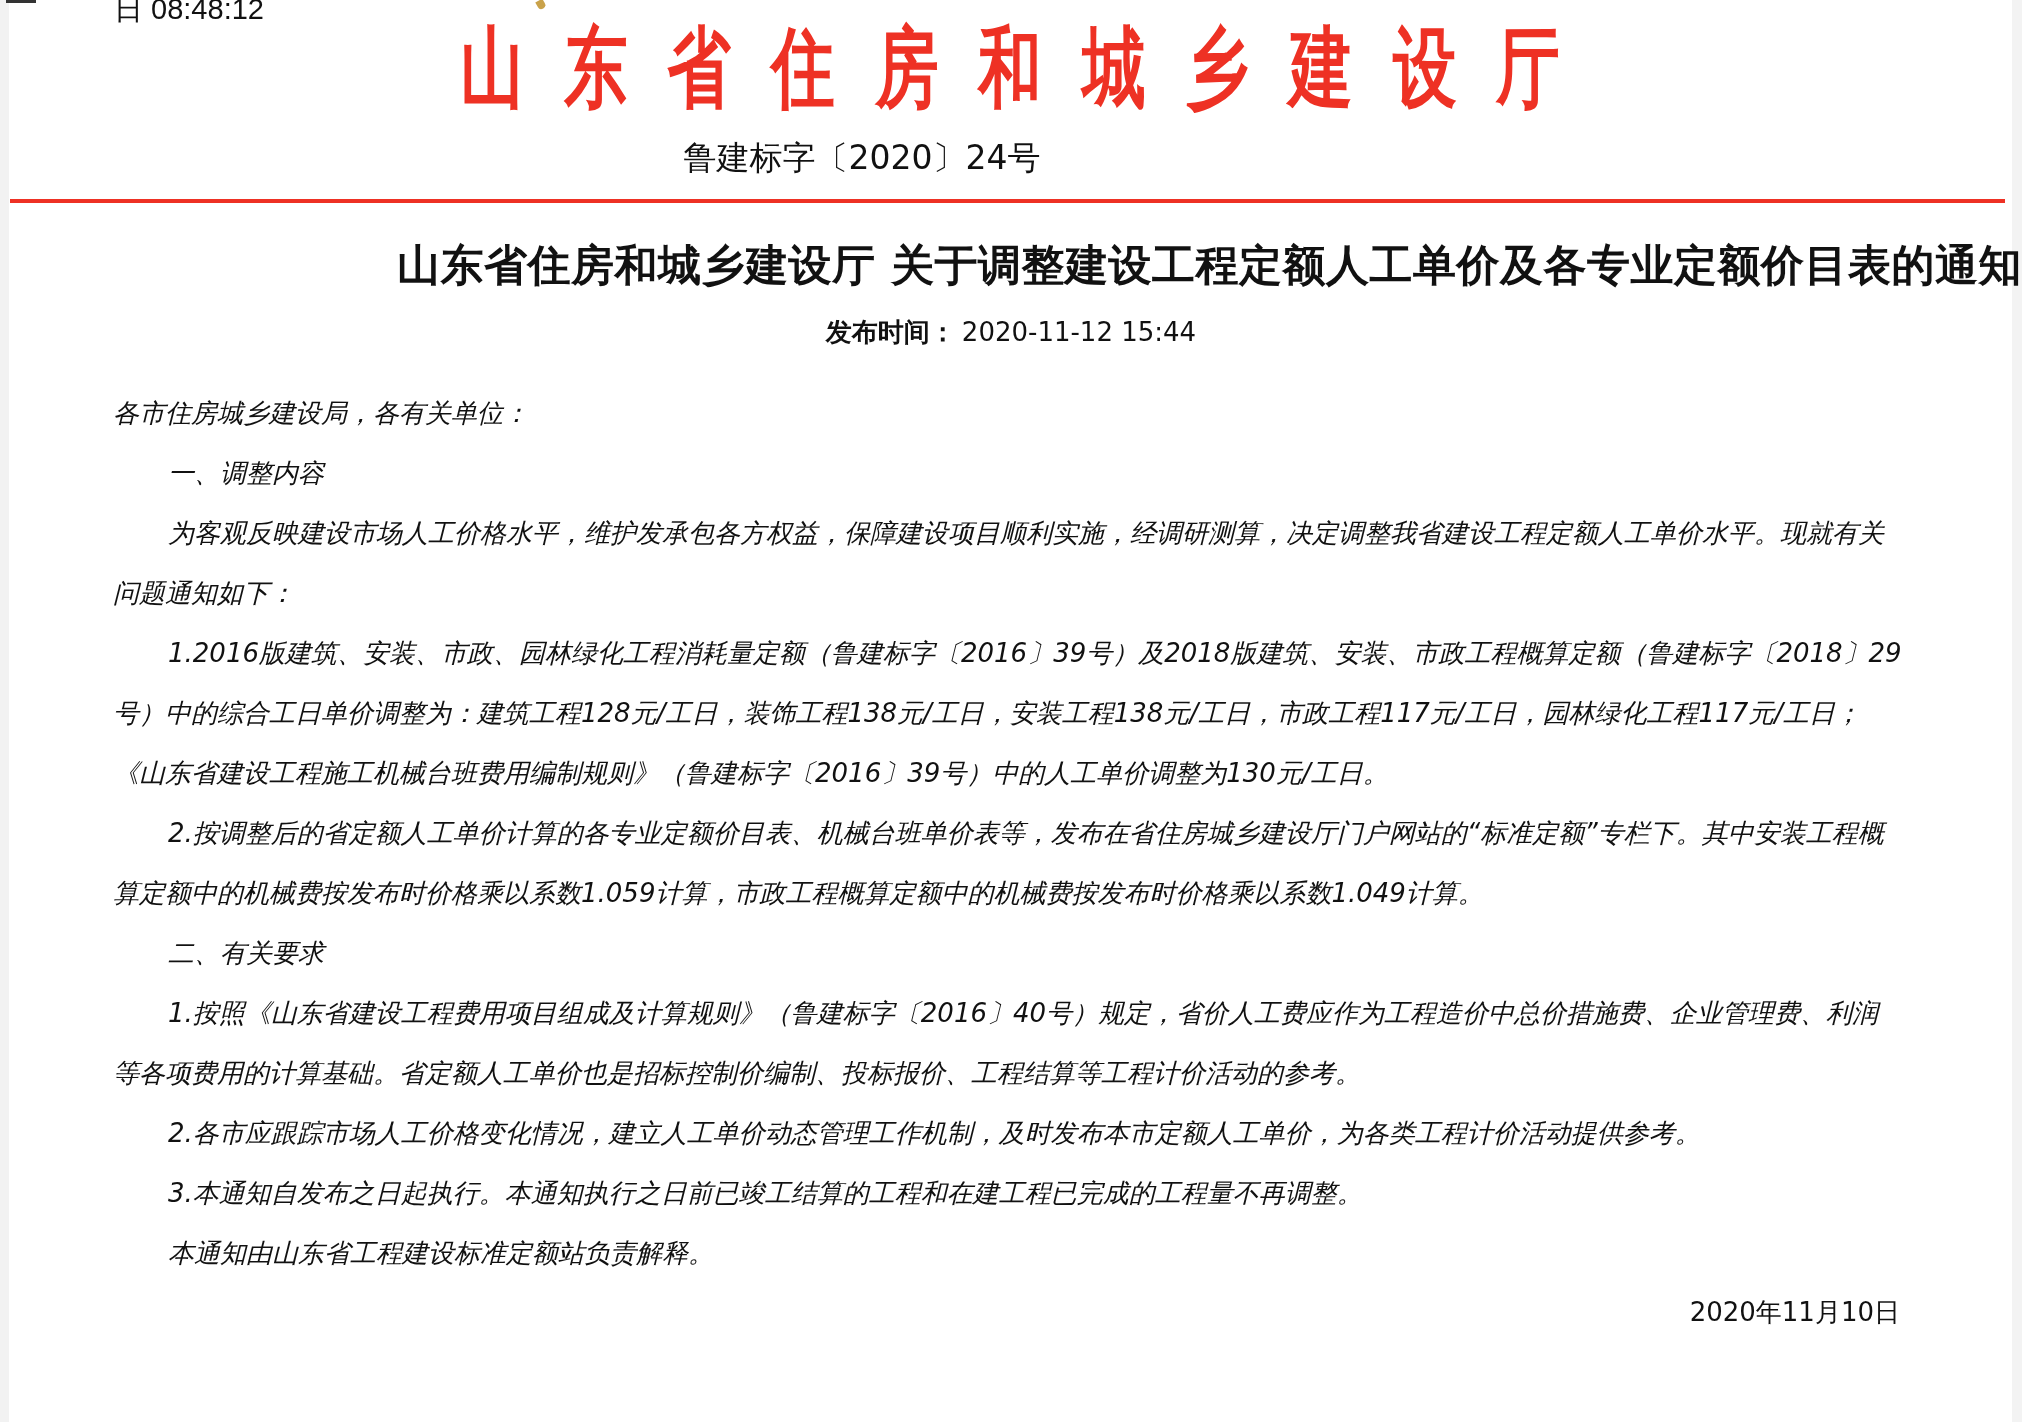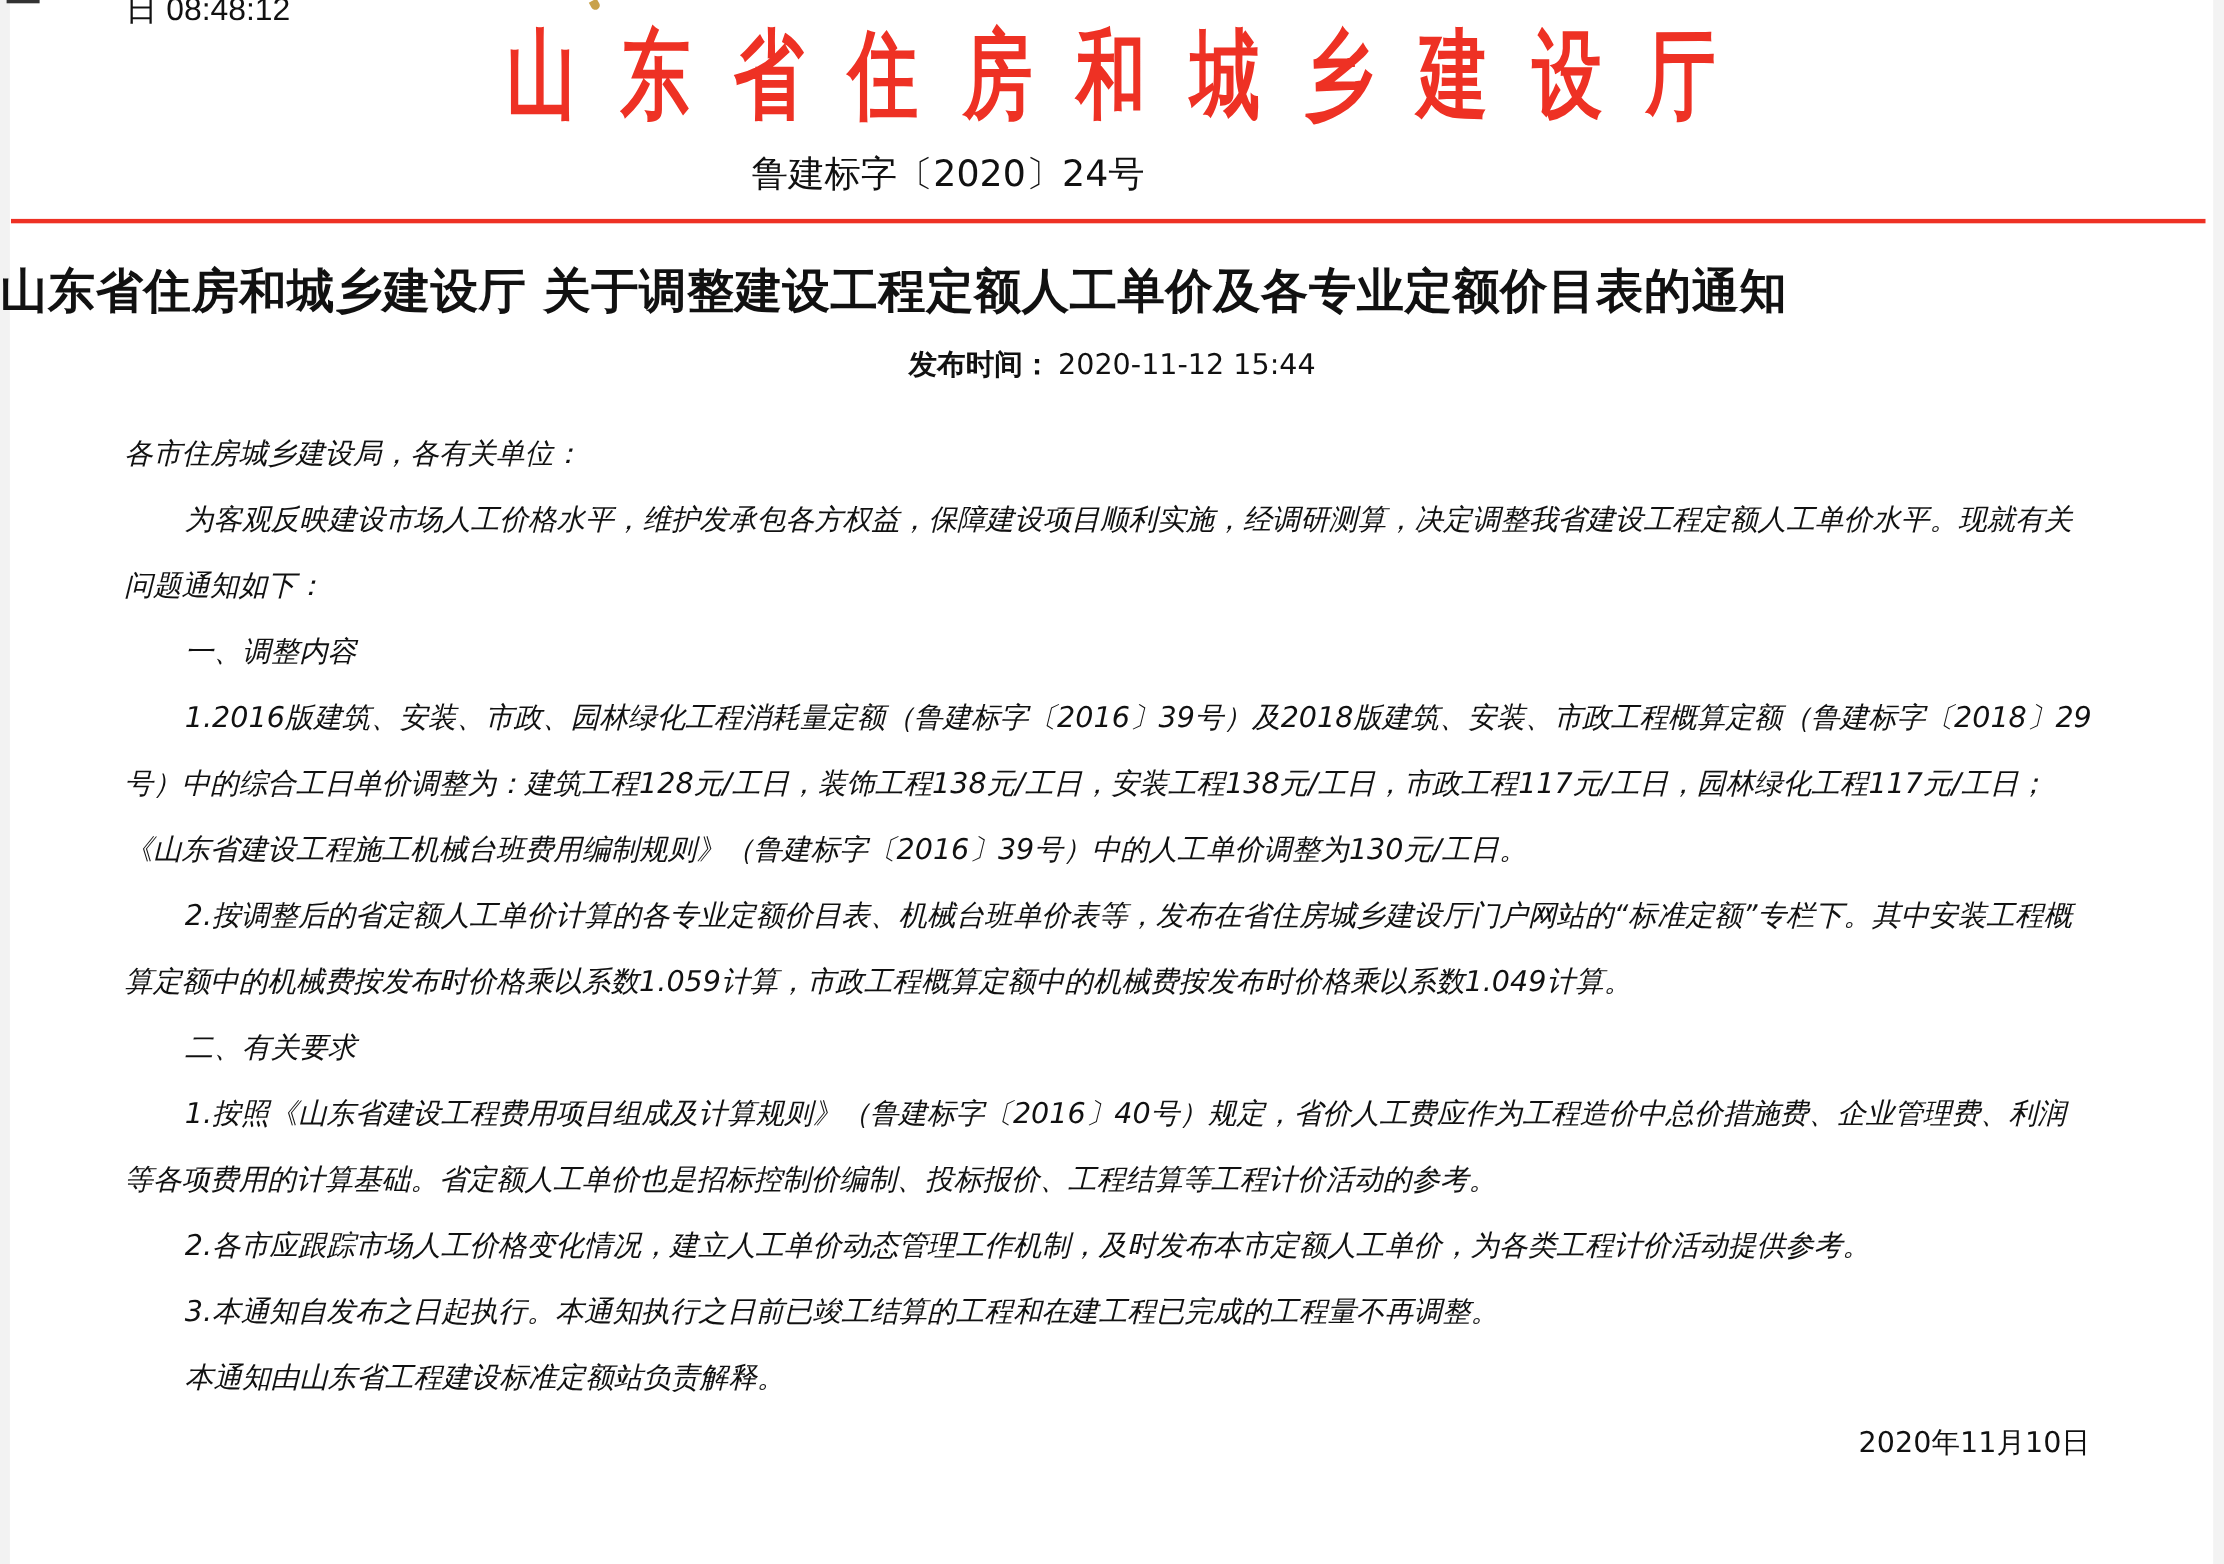--- a/index.html
+++ b/index.html
@@ -29,21 +29,21 @@
     font-family: "DejaVu Sans", sans-serif; font-size: 88px; line-height: 104px;
     transform: scaleX(0.72); transform-origin: center;
     width: 110px; text-align: center;
   }
   .docnum {
     position: absolute; left: 0; width: 1724px; top: 140px; text-align: center;
     font-size: 33px; line-height: 36px; color: #111;
   }
   .red-rule { position: absolute; left: 10px; top: 199px; width: 1995px; height: 4px; background: #ee3124; }
   .headline {
-    position: absolute; left: 0; width: 2022px; top: 236px; text-align: left;
+    position: absolute; left: 0; width: 2022px; top: 236px; text-align: right;
     font-size: 43px; font-weight: bold; line-height: 58px; color: #111; letter-spacing: 0.5px;
   }
   .pubtime {
     position: absolute; left: 0; width: 2022px; top: 314px; text-align: center;
     font-size: 26px; line-height: 36px; color: #111;
   }
   .pubtime .lbl { margin-right: 6px; font-weight: bold; }
   .body-text {
     position: absolute; left: 113px; top: 383px; width: 1790px;
     font-size: 26px; line-height: 60px; color: #111; font-style: italic;
@@ -83,22 +83,22 @@
 <div class="red-rule"></div>
 
 <div class="headline">山东省住房和城乡建设厅 关于调整建设工程定额人工单价及各专业定额价目表的通知</div>
 
 <div class="pubtime">
   <span class="lbl">发布时间：</span><span>2020-11-12 15:44</span>
 </div>
 
 <div class="body-text">
   <p>各市住房城乡建设局，各有关单位：</p>
+  <p class="indent">一、调整内容</p>
   <p class="indent">为客观反映建设市场人工价格水平，维护发承包各方权益，保障建设项目顺利实施，经调研测算，决定调整我省建设工程定额人工单价水平。现就有关问题通知如下：</p>
-  <p class="indent">一、调整内容</p>
   <p class="indent">1.2016版建筑、安装、市政、园林绿化工程消耗量定额（鲁建标字〔2016〕39号）及2018版建筑、安装、市政工程概算定额（鲁建标字〔2018〕29号）中的综合工日单价调整为：建筑工程128元/工日，装饰工程138元/工日，安装工程138元/工日，市政工程117元/工日，园林绿化工程117元/工日；《山东省建设工程施工机械台班费用编制规则》（鲁建标字〔2016〕39号）中的人工单价调整为130元/工日。</p>
   <p class="indent">2.按调整后的省定额人工单价计算的各专业定额价目表、机械台班单价表等，发布在省住房城乡建设厅门户网站的“标准定额”专栏下。其中安装工程概算定额中的机械费按发布时价格乘以系数1.059计算，市政工程概算定额中的机械费按发布时价格乘以系数1.049计算。</p>
   <p class="indent">二、有关要求</p>
   <p class="indent">1.按照《山东省建设工程费用项目组成及计算规则》（鲁建标字〔2016〕40号）规定，省价人工费应作为工程造价中总价措施费、企业管理费、利润等各项费用的计算基础。省定额人工单价也是招标控制价编制、投标报价、工程结算等工程计价活动的参考。</p>
   <p class="indent">2.各市应跟踪市场人工价格变化情况，建立人工单价动态管理工作机制，及时发布本市定额人工单价，为各类工程计价活动提供参考。</p>
   <p class="indent">3.本通知自发布之日起执行。本通知执行之日前已竣工结算的工程和在建工程已完成的工程量不再调整。</p>
   <p class="indent">本通知由山东省工程建设标准定额站负责解释。</p>
 </div>
 
 <div class="sign">

